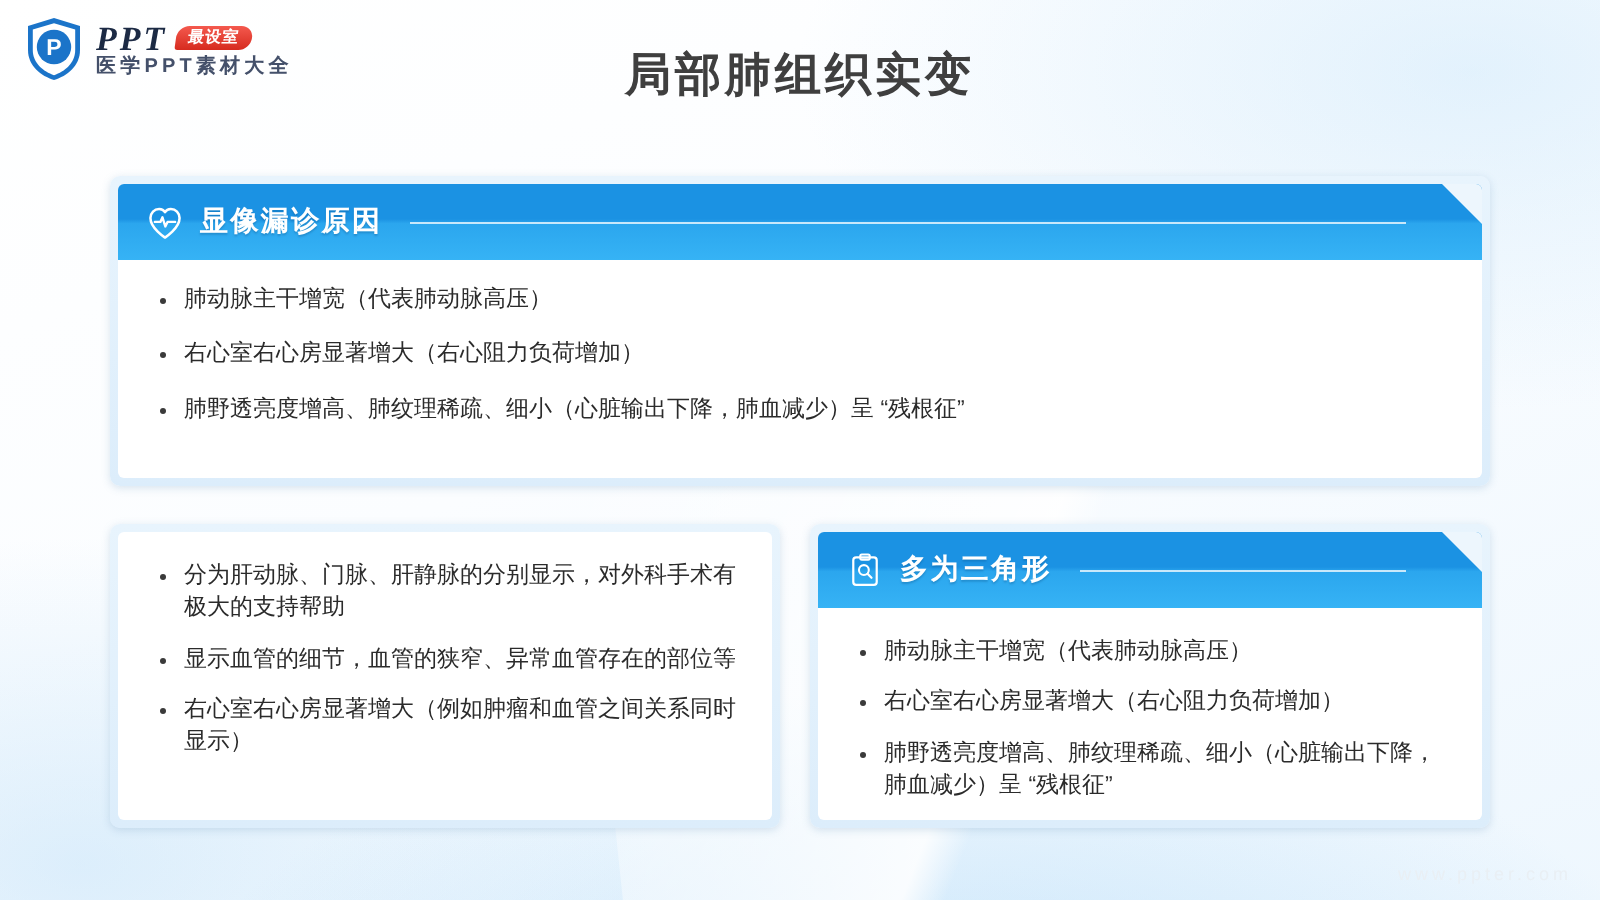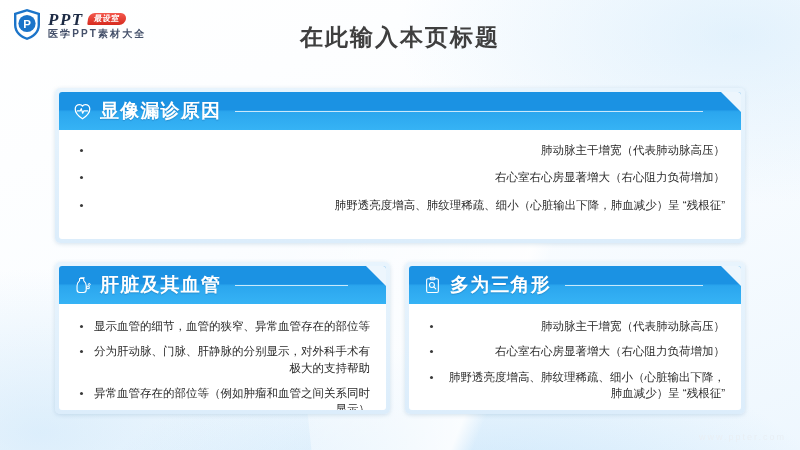--- a/index.html
+++ b/index.html
@@ -76,41 +76,40 @@
     padding:0 0 0 14px;
     overflow:hidden;
   }
   .panel-head .corner{
     position:absolute;right:0;top:0;width:0;height:0;
     border-top:20px solid rgba(255,255,255,.92);
     border-left:20px solid transparent;
   }
   .head-icon{width:19px;height:19px;flex:0 0 auto;margin-right:8px;display:block;}
   .head-title{
-    font-size:19px;font-weight:bold;color:#ffffff;letter-spacing:1.2px;white-space:nowrap;
+    font-size:14px;font-weight:bold;color:#ffffff;letter-spacing:1.2px;white-space:nowrap;
     text-shadow:0 1px 1px rgba(0,60,110,.25);
   }
   .head-rule{
     height:1px;background:rgba(255,255,255,.75);
     margin-left:14px;flex:1 1 auto;margin-right:38px;
   }
   .panel-body{
     flex:1 1 auto;
     padding:14px 16px 10px 20px;
     box-sizing:border-box;
   }
   ul.bullets{list-style:none;margin:0;padding:0;}
   ul.bullets li{
     position:relative;
     padding-left:13px;
     color:#2b2b2b;
     font-size:11.5px;
     line-height:1.42;
     margin-bottom:9px;
-    text-align:right;
   }
   ul.bullets li:last-child{margin-bottom:0;}
   ul.bullets li::before{
     content:"";position:absolute;left:1px;top:7px;
     width:3px;height:3px;background:#3a3a3a;border-radius:50%;
   }
 
   
   #panel-top   {left:55px;  top:88px;  width:690px; height:155px;}
   #panel-left  {left:55px;  top:262px; width:335px; height:152px;}
@@ -140,21 +139,21 @@
   </svg>
   <div class="logo-txt">
     <div class="logo-row1">
       <span class="logo-ppt">PPT</span>
       <span class="logo-badge">最设室</span>
     </div>
     <div class="logo-sub">医学PPT素材大全</div>
   </div>
 </div>
 
-<div class="page-title">在此输入本页标题</div>
+<div class="page-title">局部肺组织实变</div>
 
 <section class="panel" id="panel-top">
   <div class="panel-inner">
     <div class="panel-head">
       <svg class="head-icon" viewBox="0 0 24 24">
         <path d="M12 21.2C12 21.2 2.8 15.4 2.8 8.9C2.8 5.6 5.3 3.2 8.3 3.2C10.1 3.2 11.4 4.1 12 5.2C12.6 4.1 13.9 3.2 15.7 3.2C18.7 3.2 21.2 5.6 21.2 8.9C21.2 15.4 12 21.2 12 21.2Z" fill="none" stroke="#ffffff" stroke-width="1.6" stroke-linejoin="round"></path>
         <path d="M5.6 11.3H9.1L10.4 8.4L12.2 14.2L13.6 11.3H18.4" fill="none" stroke="#ffffff" stroke-width="1.5" stroke-linecap="round" stroke-linejoin="round"></path>
       </svg>
       <span class="head-title">显像漏诊原因</span>
       <span class="head-rule"></span>
@@ -165,36 +164,25 @@
         <li>肺动脉主干增宽（代表肺动脉高压）</li>
         <li>右心室右心房显著增大（右心阻力负荷增加）</li>
         <li>肺野透亮度增高、肺纹理稀疏、细小（心脏输出下降，肺血减少）呈 “残根征”</li>
       </ul>
     </div>
   </div>
 </section>
 
 <section class="panel" id="panel-left">
   <div class="panel-inner">
-    <div class="panel-head">
-      <svg class="head-icon" viewBox="0 0 24 24">
-        <path d="M10.2 3.2h3.3v2.1c0 .7.3 1.1.8 1.6 1.6 1.5 2.4 3.3 2.4 5.6v5c0 2-1.3 3.3-3.3 3.3H8.4c-2 0-3.3-1.3-3.3-3.3v-5c0-2.3.8-4.1 2.4-5.6.5-.5.8-.9.8-1.6V3.2Z" fill="none" stroke="#ffffff" stroke-width="1.4" stroke-linejoin="round"></path>
-        <path d="M9.6 2.2h4.6" stroke="#ffffff" stroke-width="1.4" stroke-linecap="round"></path>
-        <circle cx="18.9" cy="14.4" r="1.7" fill="none" stroke="#ffffff" stroke-width="1.3"></circle>
-        <circle cx="20.6" cy="10.6" r="1.2" fill="none" stroke="#ffffff" stroke-width="1.2"></circle>
-      </svg>
-      <span class="head-title">肝脏及其血管</span>
-      <span class="head-rule"></span>
-      <span class="corner"></span>
-    </div>
     <div class="panel-body">
       <ul class="bullets">
+        <li>分为肝动脉、门脉、肝静脉的分别显示，对外科手术有极大的支持帮助</li>
         <li>显示血管的细节，血管的狭窄、异常血管存在的部位等</li>
-        <li>分为肝动脉、门脉、肝静脉的分别显示，对外科手术有极大的支持帮助</li>
-        <li>异常血管存在的部位等（例如肿瘤和血管之间关系同时显示）</li>
+        <li>右心室右心房显著增大（例如肿瘤和血管之间关系同时显示）</li>
       </ul>
     </div>
   </div>
 </section>
 
 <section class="panel" id="panel-right">
   <div class="panel-inner">
     <div class="panel-head">
       <svg class="head-icon" viewBox="0 0 24 24">
         <rect x="4.6" y="3.4" width="14.8" height="17.4" rx="1.8" fill="none" stroke="#ffffff" stroke-width="1.4"></rect>

